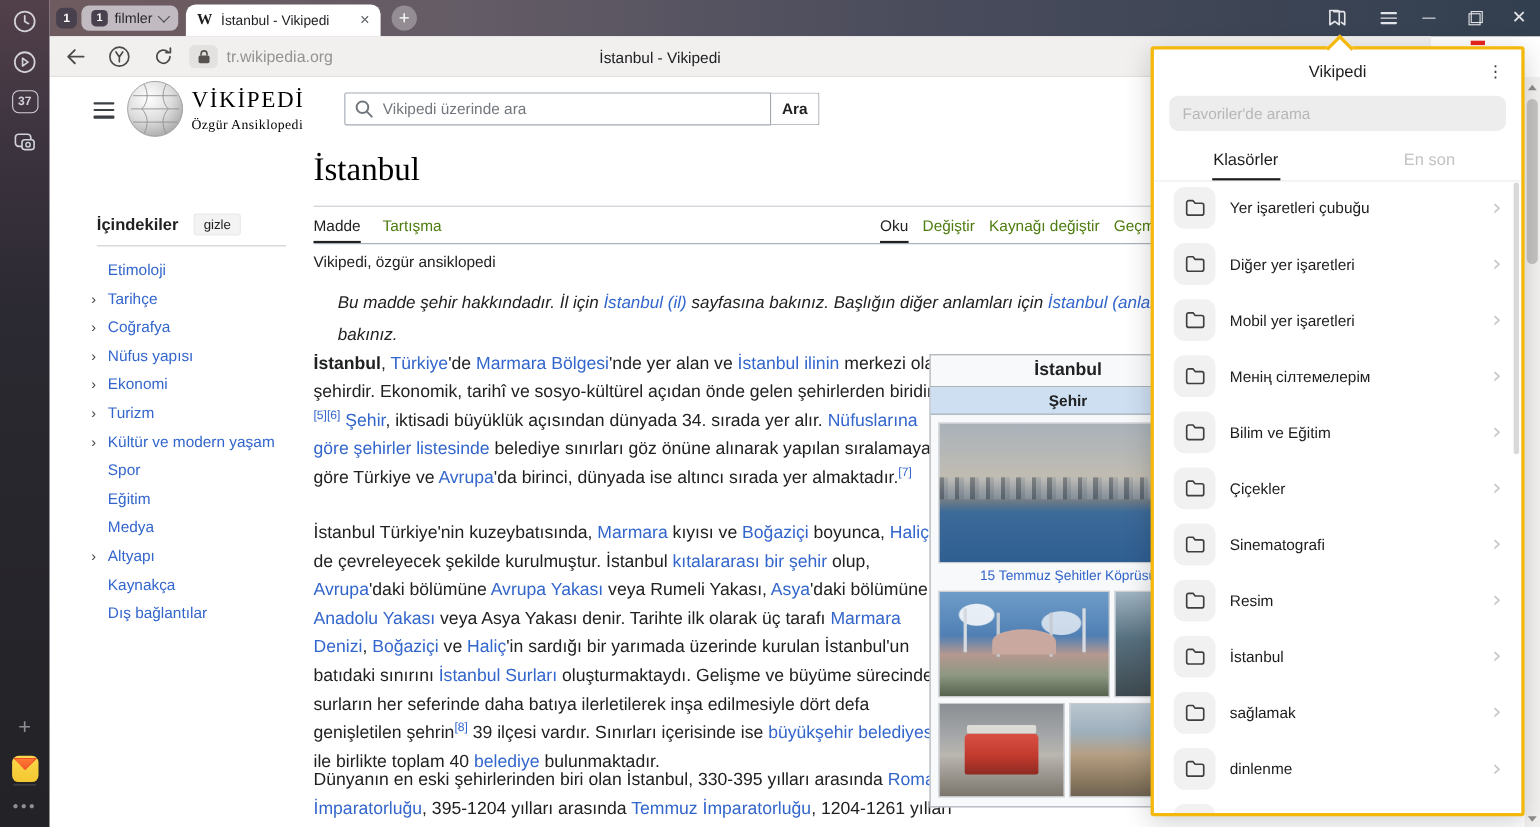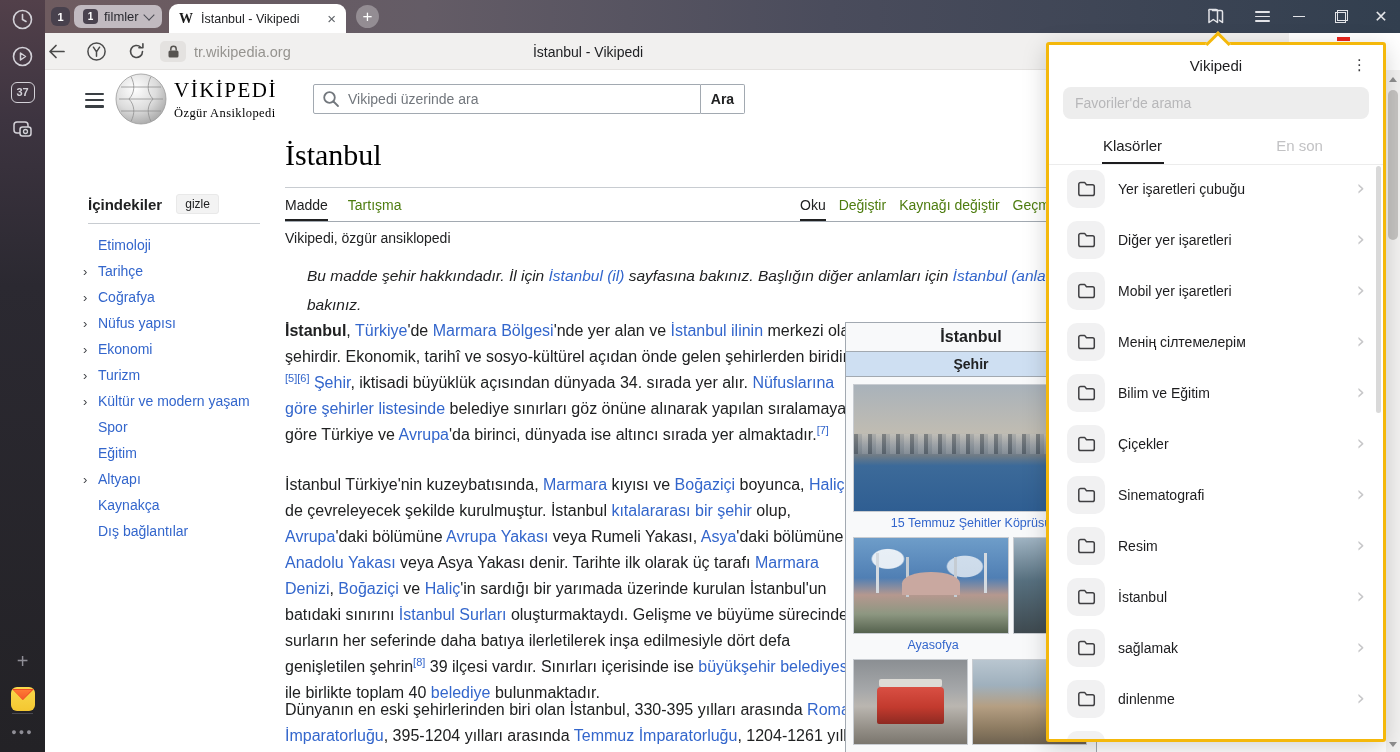--- a/index.html
+++ b/index.html
@@ -44,21 +44,21 @@
   .burg{display:flex;flex-direction:column;gap:3px;}
   .burg i{display:block;width:15px;height:1.8px;background:#e3e4e8;border-radius:1px;}
   .minbar{width:12px;height:1.8px;background:#e3e4e8;}
   .restore{position:relative;width:13px;height:13px;}
   .restore i{position:absolute;width:9px;height:9px;border:1.5px solid #e3e4e8;display:block;}
   .restore i:first-child{right:0;top:0;}
   .restore i:last-child{left:0;bottom:0;background:transparent;}
   .xmark{font-size:16px;line-height:1;}
 
   
-  .toolbar{position:absolute;left:33px;top:33px;width:1256px;height:37px;background:#f1f0ef;border-bottom:1px solid #e4e2e0;box-sizing:border-box;}
+  .toolbar{position:absolute;left:45px;top:33px;width:1256px;height:37px;background:#f1f0ef;border-bottom:1px solid #e4e2e0;box-sizing:border-box;}
   .tb-ic{position:absolute;top:0;height:37px;display:flex;align-items:center;justify-content:center;color:#4a4a4a;}
   .lock-pill{position:absolute;left:127px;top:8px;width:26px;height:21px;border-radius:5px;background:#e4e2e0;
     display:flex;align-items:center;justify-content:center;}
   .url-text{position:absolute;left:161px;top:0;height:37px;display:flex;align-items:center;font-size:14.5px;color:#95938f;}
   .tb-title{position:absolute;left:405px;width:300px;top:0;height:37px;display:flex;align-items:center;justify-content:center;
     font-size:14px;color:#202124;white-space:nowrap;}
   .red-dash{position:absolute;left:1337px;top:37px;width:13px;height:4px;background:#e0241c;z-index:21;}
 
   
   .page{position:absolute;left:45px;top:70px;width:1341px;height:682px;background:#fff;overflow:hidden;z-index:1;}
@@ -353,20 +353,24 @@
         </div>
         <div class="toc-item">
           <span class="toc-chev"></span>
           <span class="toc-label">Spor</span>
         </div>
         <div class="toc-item">
           <span class="toc-chev"></span>
           <span class="toc-label">Eğitim</span>
         </div>
         <div class="toc-item">
+          <span class="toc-chev"></span>
+          <span class="toc-label">Medya</span>
+        </div>
+        <div class="toc-item">
           <span class="toc-chev">›</span>
           <span class="toc-label">Altyapı</span>
         </div>
         <div class="toc-item">
           <span class="toc-chev"></span>
           <span class="toc-label">Kaynakça</span>
         </div>
         <div class="toc-item">
           <span class="toc-chev"></span>
           <span class="toc-label">Dış bağlantılar</span>
@@ -403,24 +407,20 @@
   <div class="infobox">
     <div class="ib-title">İstanbul</div>
     <div class="ib-type">Şehir</div>
     <div class="ib-photos">
       <div class="ph ph-bridge"></div>
       <div class="ib-cap">15 Temmuz Şehitler Köprüsü</div>
       <div class="ib-row">
         <div class="ph ph-ayasofya"></div>
         <div class="ph ph-pasaj"></div>
       </div>
-      <div class="ib-caprow">
-        <div class="ib-cap c1">Ayasofya</div>
-        <div class="ib-cap c2">C</div>
-      </div>
       <div class="ib-row">
         <div class="ph ph-tram"></div>
         <div class="ph ph-city"></div>
       </div>
     </div>
   </div>
 </div>
 
 <div class="winscroll">
   <span class="tri-up"></span>

